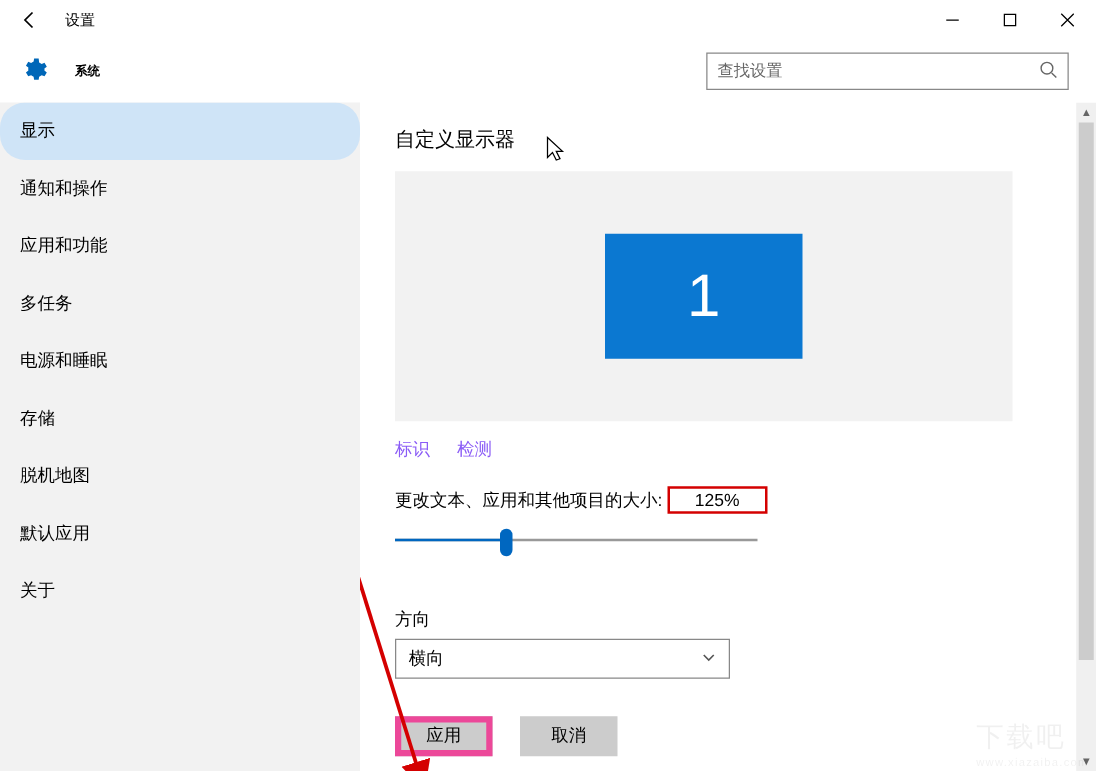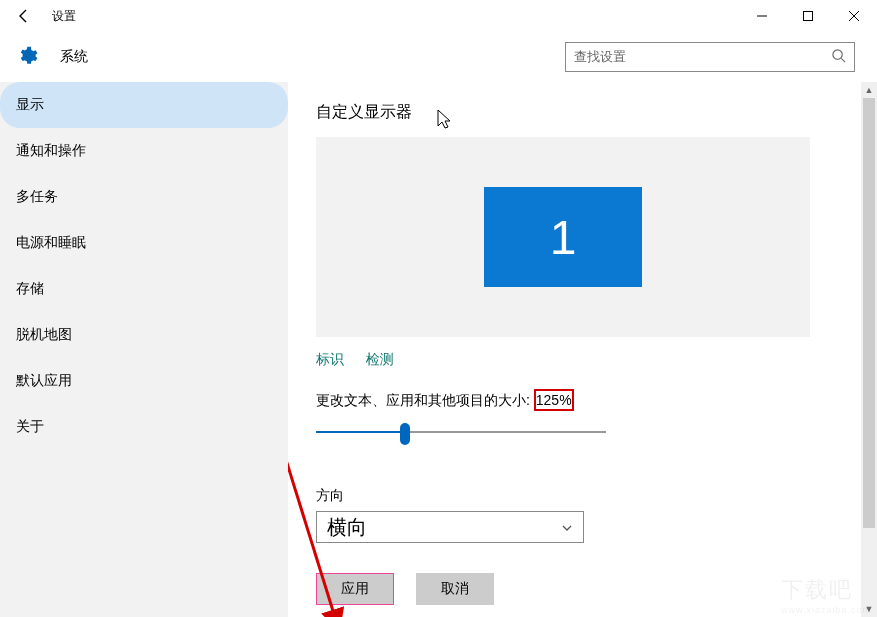--- a/index.html
+++ b/index.html
@@ -35,21 +35,21 @@
     display:flex; align-items:center; justify-content:center;
     cursor: pointer;
   }
   .header-row {
     height: 50px;
     display:flex; align-items:center;
     padding: 0 16px;
     position: relative;
   }
   .gear { margin-right: 22px; color:#0067b8;}
-  .section-name { font-size: 14px; font-weight: 400; }
+  .section-name { font-size: 10px; font-weight: 700; }
   .search-box {
     position: absolute;
     right: 22px;
     top: 10px;
     width: 290px; height: 30px;
     border: 1px solid #888;
     display:flex; align-items:center;
     padding: 0 8px;
     color:#666;
     gap:39px;
@@ -89,25 +89,25 @@
     margin-bottom: 14px;
   }
   .monitor {
     width: 158px; height: 100px;
     background: #0b78d1;
     color: #fff;
     display:flex; align-items:center; justify-content:center;
     font-size: 48px; font-weight: 300;
   }
   .link-row { margin-bottom: 20px; }
-  .link { color:#0f766e; font-size: 14px; margin-right: 18px; cursor:pointer; }
+  .link { color:#8b5cf6; font-size: 14px; margin-right: 18px; cursor:pointer; }
   .scale-row { font-size: 14px; margin-bottom: 8px; }
   .scale-value {
     border: 2px solid #d40000;
-    padding: 1px 0;
+    padding: 1px 20px;
     display:inline-block;
   }
   .slider-wrap {
     width: 290px; height: 28px;
     position: relative;
     margin-bottom: 22px;
   }
   .slider-track {
     position:absolute; left:0; right:0; top: 12px;
     height: 2px; background:#999;
@@ -120,35 +120,35 @@
     position:absolute; left: 84px; top: 4px;
     width: 10px; height: 22px;
     background:#0067c0; border-radius: 5px;
   }
   .field-label { font-size: 14px; margin-bottom: 6px; margin-top: 40px; }
   .dropdown {
     width: 268px; height: 32px;
     border:1px solid #888;
     display:flex; align-items:center;
     padding: 6px 10px;
-    font-size: 20px;
+    font-size: 14px;
     margin-bottom: 30px;
     cursor:pointer;
   }
   .dropdown span:first-child { flex:1; }
   .btn-row { display:flex; gap: 22px; margin-bottom: 24px;}
   .btn {
     width: 78px; height: 32px;
     background: #ccc;
     border:none;
     font-size: 14px;
     display:flex; align-items:center; justify-content:center;
     cursor:pointer;
   }
-  .btn.apply { border:1px solid #ec4899;font-family:Liberation Mono, monospace; }
+  .btn.apply { border:5px solid #ec4899;font-family:Liberation Mono, monospace; }
   .scrollbar {
     position:absolute; right:0; top:0;
     width: 16px; height: 100%;
     background:#f0f0f0;
   }
   .scrollbar-thumb {
     position:absolute; top:16px; left:2px;
     width:12px; height: 430px;
     background:#ccc;
   }
@@ -228,20 +228,23 @@
 
 <div class="content">
   <div class="sidebar">
     <div class="sidebar-item active">
         <span>显示</span>
       </div>
     <div class="sidebar-item">
         <span>通知和操作</span>
       </div>
     <div class="sidebar-item">
+        <span>应用和功能</span>
+      </div>
+    <div class="sidebar-item">
         <span>多任务</span>
       </div>
     <div class="sidebar-item">
         <span>电源和睡眠</span>
       </div>
     <div class="sidebar-item">
         <span>存储</span>
       </div>
     <div class="sidebar-item">
         <span>脱机地图</span>

